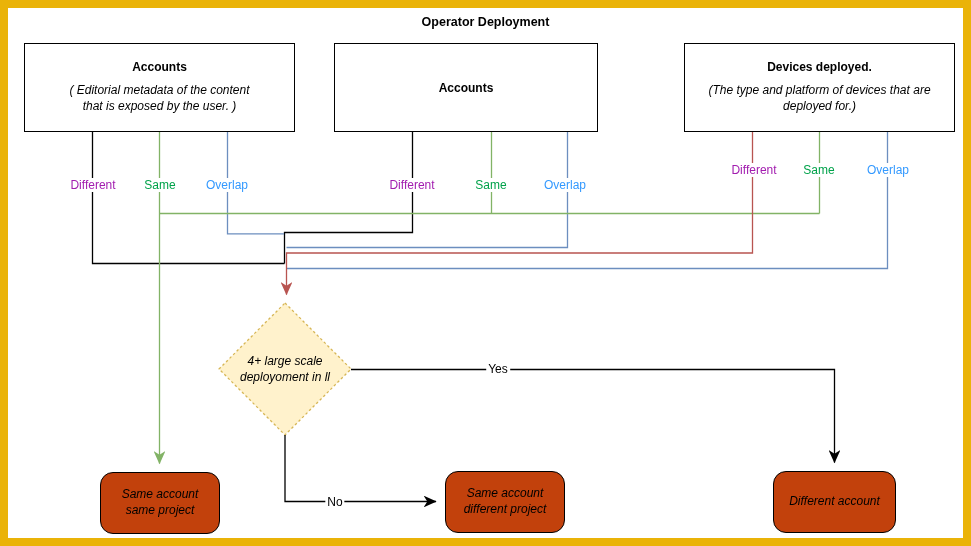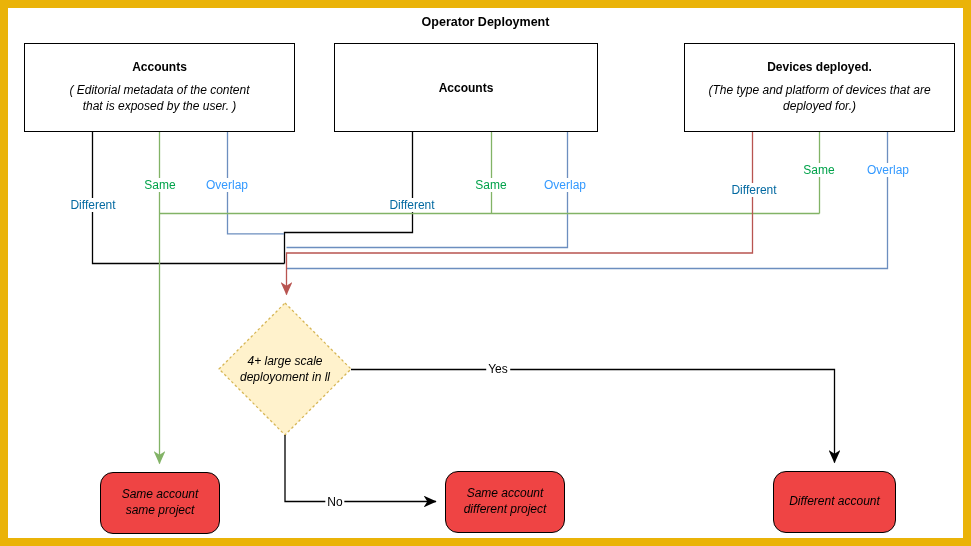--- a/index.html
+++ b/index.html
@@ -31,34 +31,34 @@
   #box-metadata{left:16px;width:271px;}
   #box-accounts{left:326px;width:264px;}
   #box-devices{left:676px;width:271px;}
   
   #wires{position:absolute;left:0;top:0;width:971px;height:546px;}
   
   .edge-label{
     position:absolute;transform:translate(-50%,-50%);
     background:#fff;padding:0 2px;font-size:12px;line-height:14px;white-space:nowrap;
   }
-  .lbl-red{color:#0369a1;margin-top:20px;}
+  .lbl-red{color:#a21caf;}
   .lbl-green{color:#00A24A;}
   .lbl-blue{color:#3399FF;}
   .lbl-black{color:#000;}
   
   .diamond-text{
     position:absolute;left:277px;top:362px;width:140px;
     transform:translate(-50%,-50%);
     text-align:center;font-size:12px;line-height:1.3;
   }
   
   .outcome-box{
     position:absolute;height:62px;box-sizing:border-box;
-    border:1px solid #000;border-radius:13px;background:#ef4444;
+    border:1px solid #000;border-radius:13px;background:#c2410c;
     display:flex;align-items:center;justify-content:center;
     text-align:center;font-size:12px;line-height:1.3;
   }
   #out-same-same{left:92px;top:464px;width:120px;}
   #out-same-diff{left:437px;top:463px;width:120px;}
   #out-diff-acct{left:765px;top:463px;width:123px;}
 </style>
 </head>
 <body>
 

